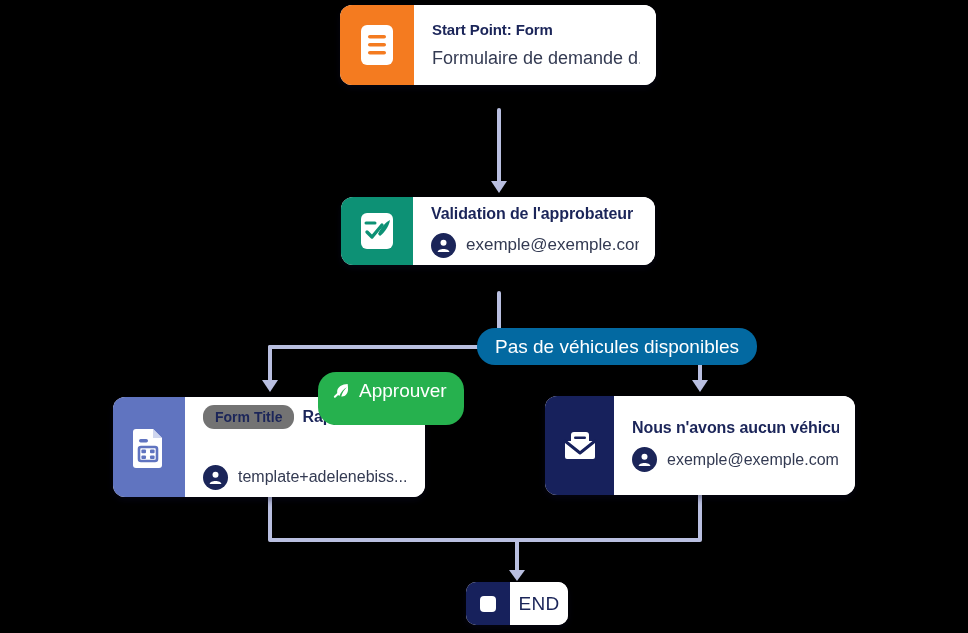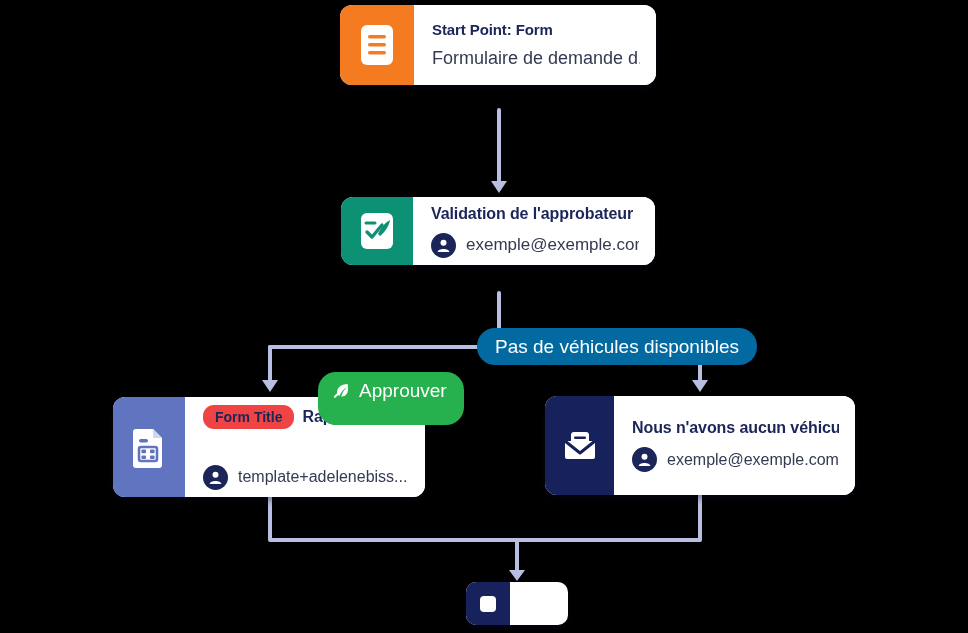--- a/index.html
+++ b/index.html
@@ -73,21 +73,21 @@
     height: 25px;
     border-radius: 50%;
     background: #1b2559;
     display: inline-flex;
     align-items: center;
     justify-content: center;
     margin-right: 10px;
   }
   .badge-form-title {
     display: inline-block;
-    background: #ef4444;
+    background: #737373;
     color: #1b2559;
     font-weight: bold;
     font-size: 14px;
     border-radius: 11px;
     padding: 4px 12px;
     margin-right: 8px;
     white-space: nowrap;
   }
 
   
@@ -291,15 +291,18 @@
       </div>
     </div>
   </div>
 
   <div class="node" id="node-end">
     <div class="node-icon">
       <svg width="20" height="20" viewBox="0 0 20 20">
         <rect x="2" y="2" width="16" height="16" rx="4" fill="#ffffff"></rect>
       </svg>
     </div>
+    <div class="node-body">
+      <span class="end-label">END</span>
+    </div>
   </div>
 
 </div>
 
 </body></html>

